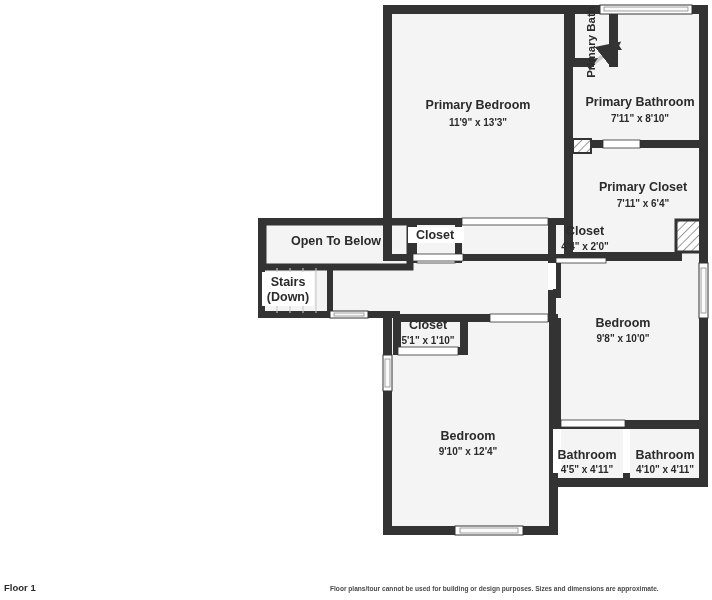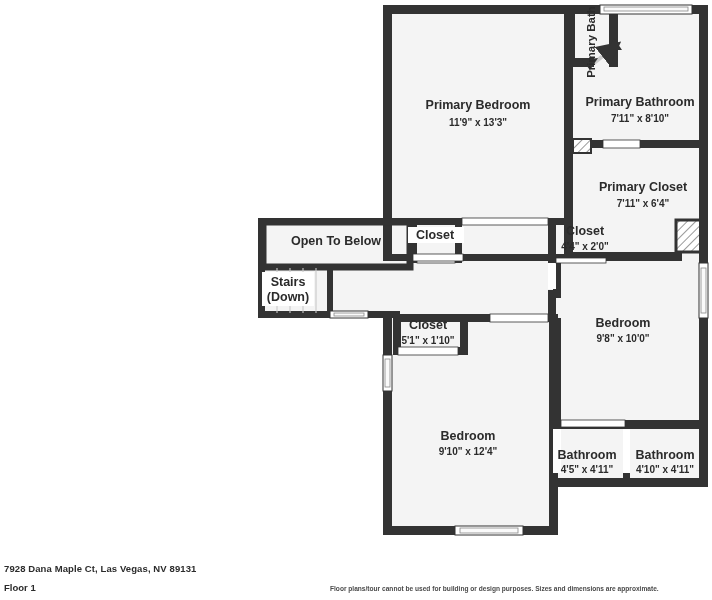--- a/index.html
+++ b/index.html
@@ -301,16 +301,15 @@
 
   <g>
     <text class="room-name" x="665" y="456">Bathroom</text>
     <text class="room-dim" x="665" y="470">4'10" x 4'11"</text>
   </g>
 
 </svg>
 </div>
 
 <footer id="plan-footer">
-  <div id="addr-line">7928 Dana Maple Ct, Las Vegas, NV 89131</div>
   <div id="floor-line">Floor 1</div>
   <div id="disclaimer-line">Floor plans/tour cannot be used for building or design purposes. Sizes and dimensions are approximate.</div>
 </footer>
 
 </body></html>

